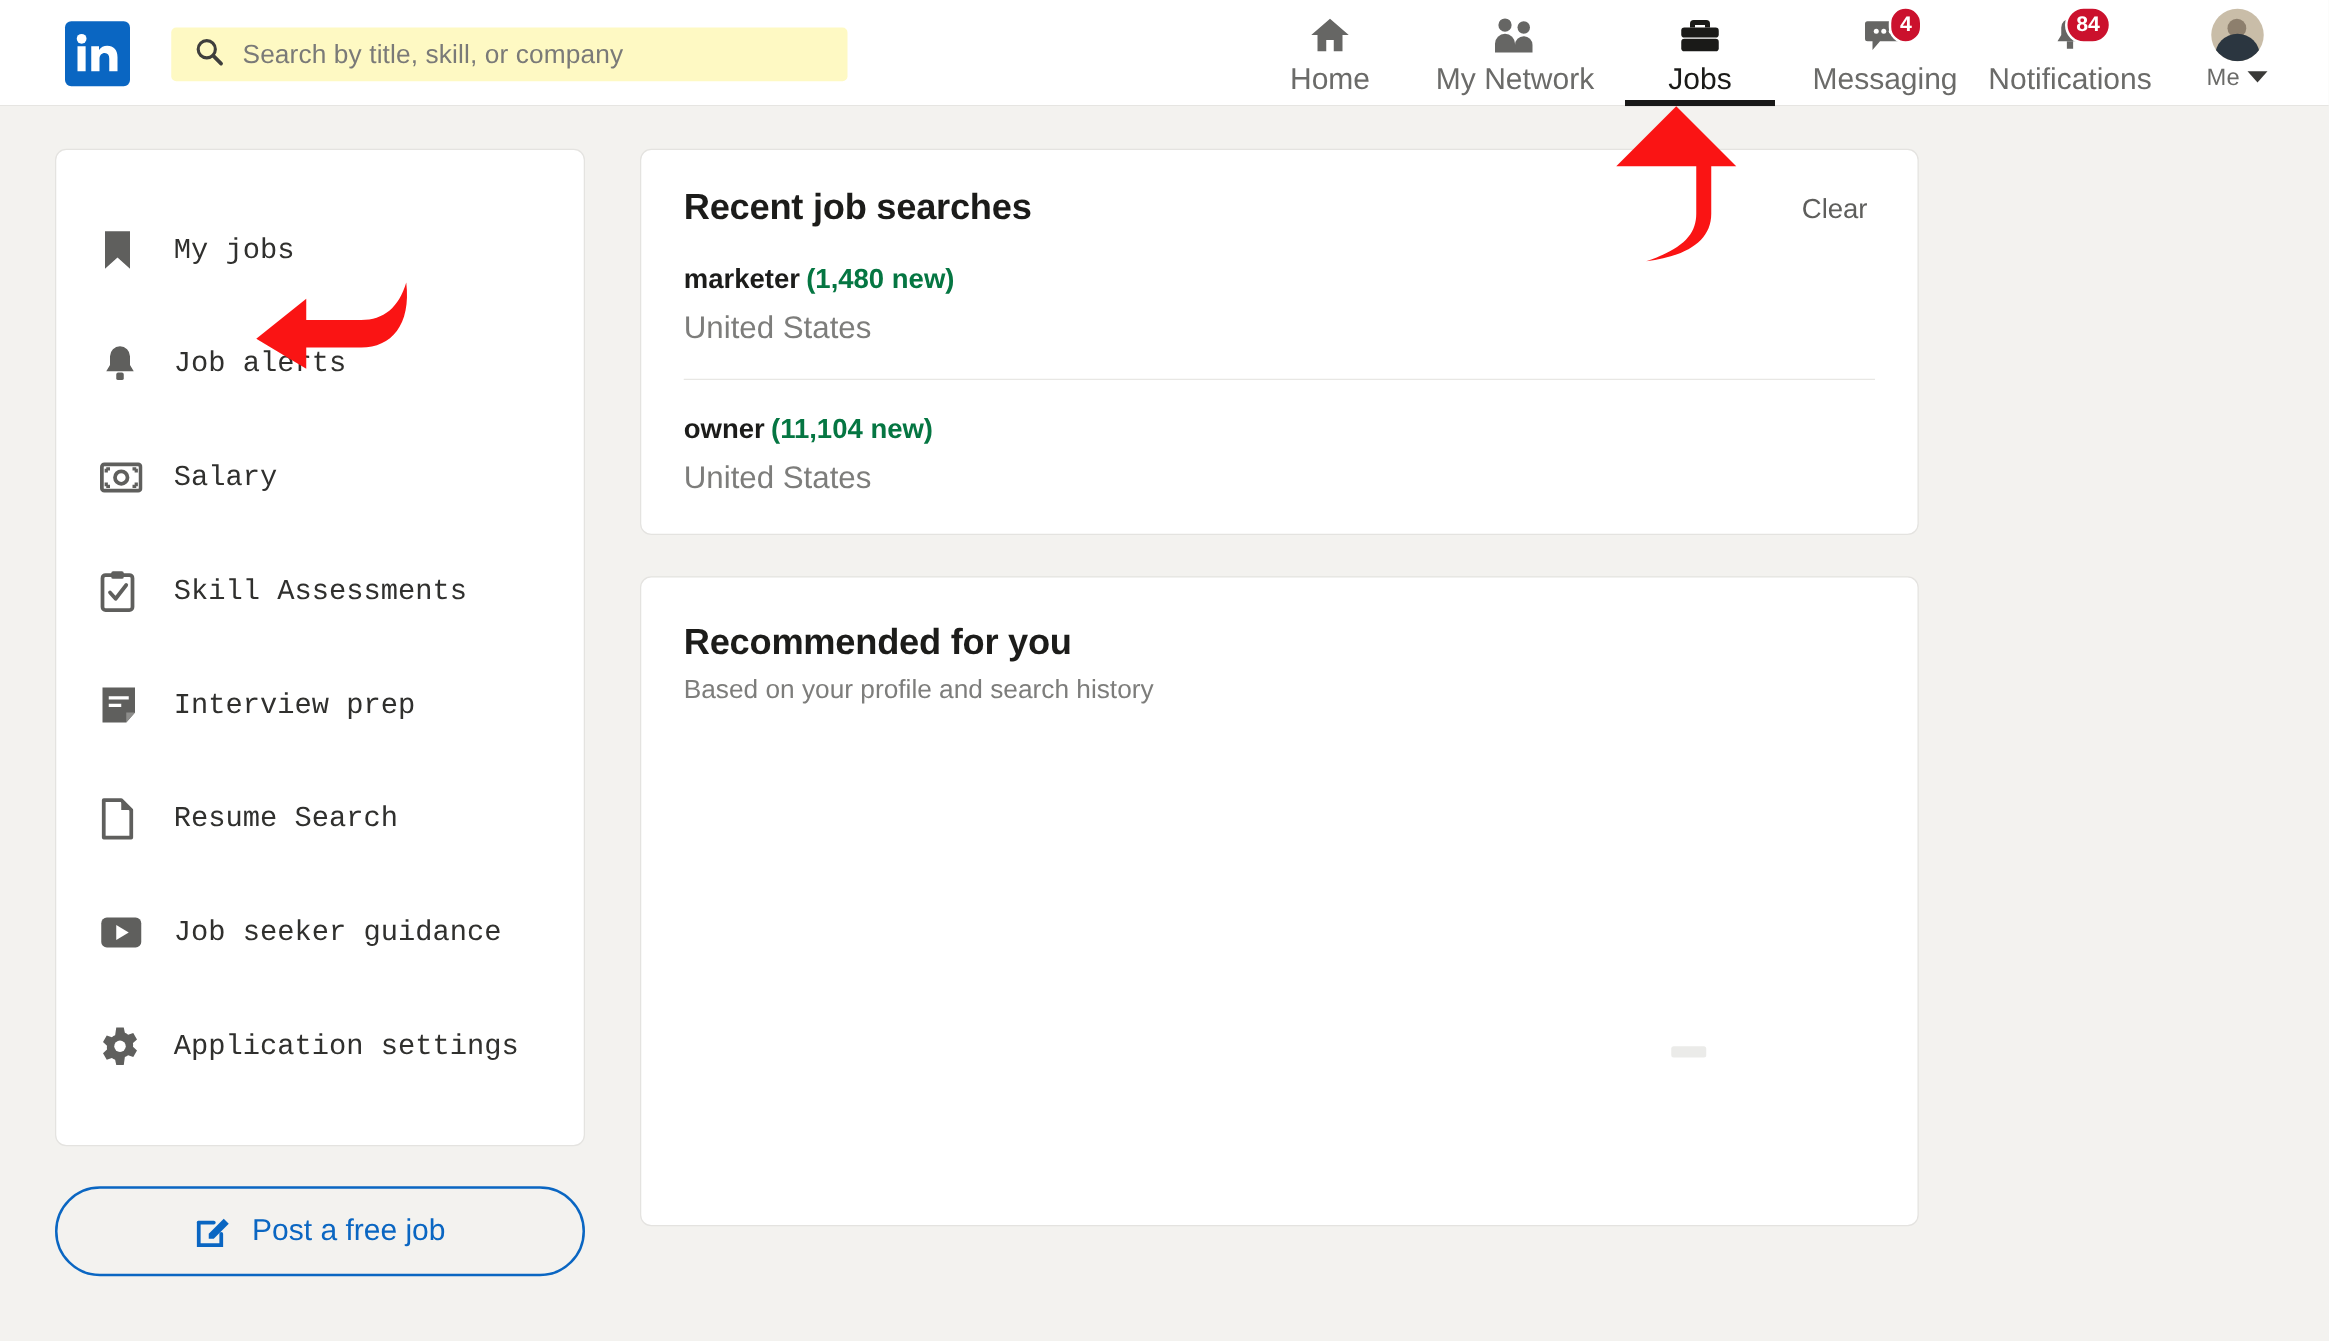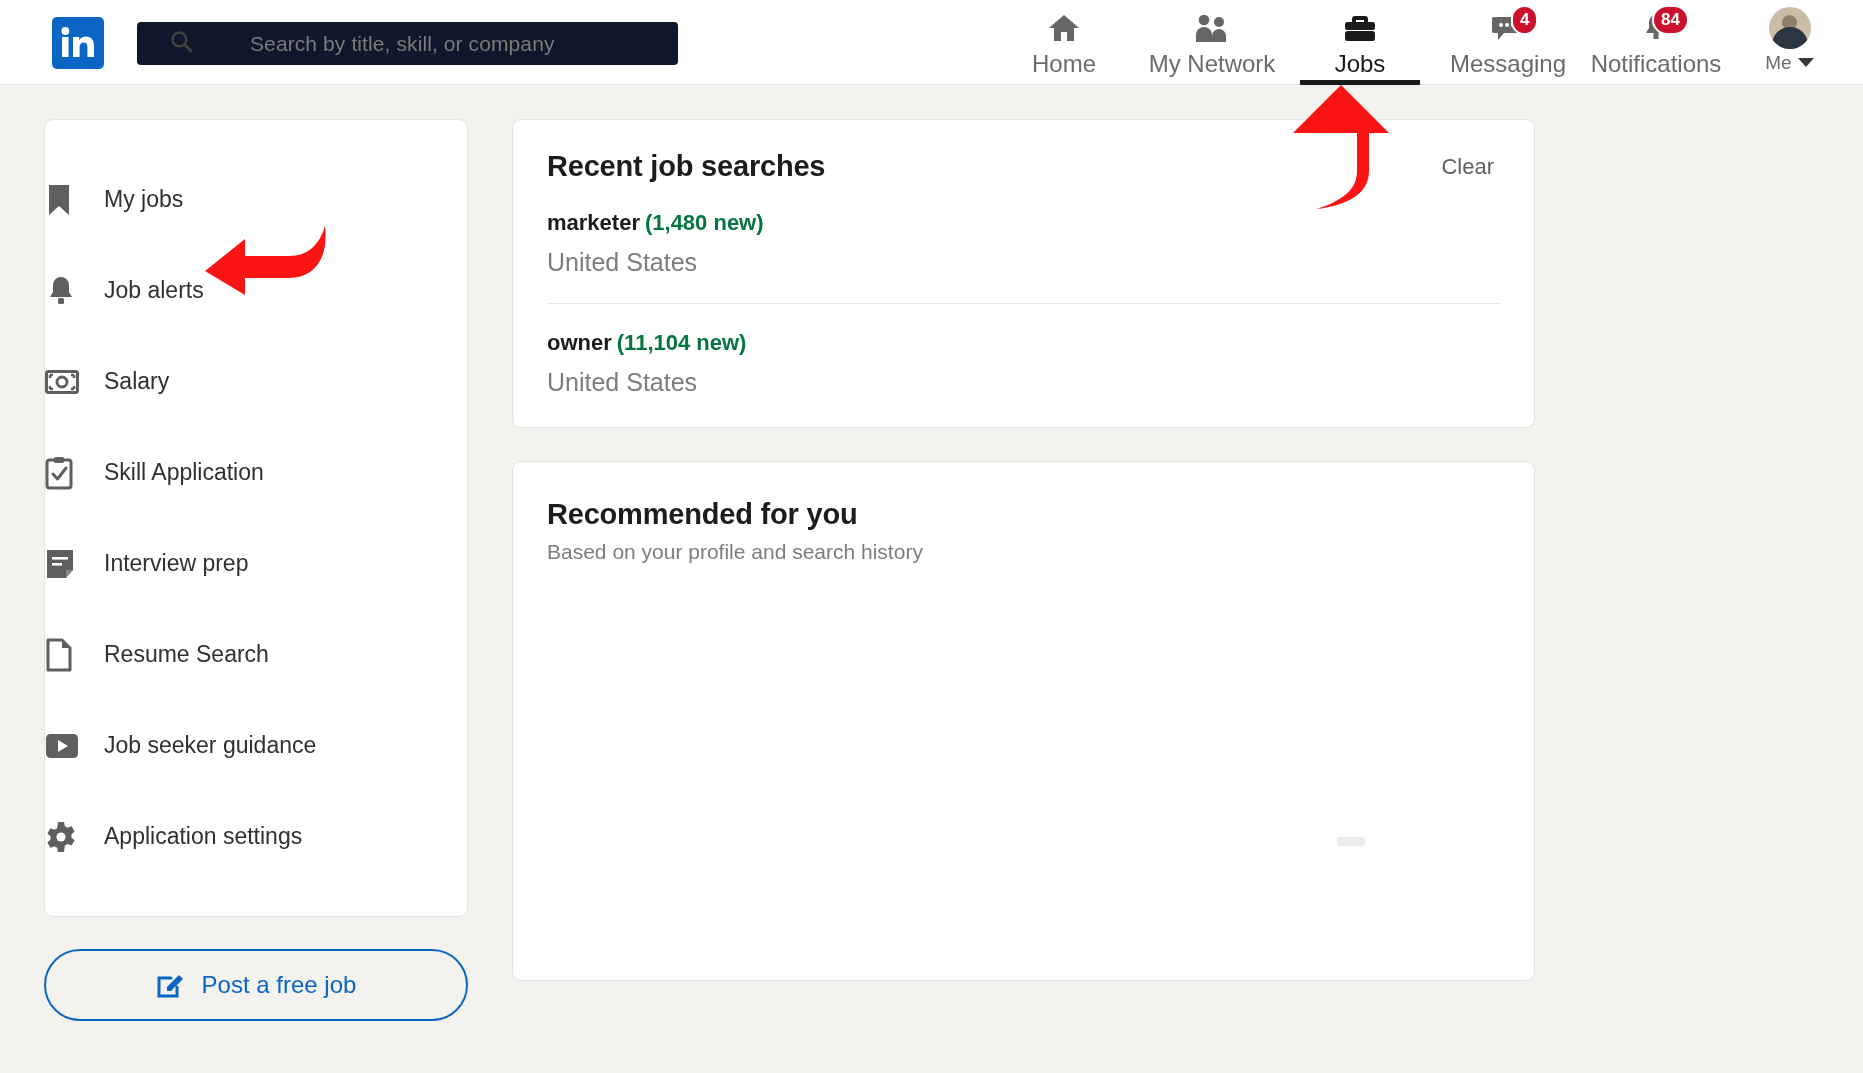--- a/index.html
+++ b/index.html
@@ -31,27 +31,26 @@
     display: flex;
     align-items: center;
     justify-content: center;
   }
   #linkedin-logo svg { display: block; }
 
   #search-box {
     position: absolute;
     left: 137px; top: 22px;
     width: 541px; height: 43px;
-    background: #0f172a;
+    background: #fef9c3;
     border-radius: 4px;
     display: flex;
     align-items: center;
-    padding-left: 32px;
+    padding-left: 18px;
     cursor: text;
-    gap: 42px;
   }
   #search-box .mag { flex: 0 0 auto; margin-right: 14px; }
   #search-placeholder {
     font-size: 21px;
     color: #7a7a78;
     letter-spacing: .1px;
     white-space: nowrap;
   }
 
   #nav-items {
@@ -165,21 +164,23 @@
   #sidebar-card {
     background: #ffffff;
     border: 1px solid #e4e3e0;
     border-radius: 9px;
     padding: 34px 0 34px 0;
   }
   .side-item {
     display: flex;
     align-items: center;
     height: 91px;
+    padding-left: 35px;
     cursor: pointer;
+    font-family: Liberation Mono, monospace;
   }
   .side-item .side-icon {
     width: 40px;
     flex: 0 0 40px;
     display: flex;
     align-items: center;
     justify-content: flex-start;
   }
   .side-item .side-label {
     font-size: 23px;
@@ -439,21 +440,21 @@
       </div>
 
       <div class="side-item">
         <span class="side-icon">
           <svg width="28" height="34" viewBox="0 0 28 34" aria-hidden="true">
             <rect x="2" y="4" width="24" height="28" rx="2.5" fill="none" stroke="#5f5f5d" stroke-width="3"></rect>
             <rect x="9" y="1" width="10" height="6" rx="1.5" fill="#5f5f5d"></rect>
             <path d="M8 18 l4.5 5 L21 12" fill="none" stroke="#5f5f5d" stroke-width="3" stroke-linecap="round" stroke-linejoin="round"></path>
           </svg>
         </span>
-        <span class="side-label">Skill Application</span>
+        <span class="side-label">Skill Assessments</span>
       </div>
 
       <div class="side-item">
         <span class="side-icon">
           <svg width="30" height="32" viewBox="0 0 30 32" aria-hidden="true">
             <path d="M2 2 h26 v20 l-7 8 H2 z" fill="#5f5f5d"></path>
             <path d="M21 30 v-8 h7 z" fill="#8d8d8b"></path>
             <rect x="7" y="9" width="16" height="2.6" fill="#ffffff"></rect>
             <rect x="7" y="15" width="10" height="2.6" fill="#ffffff"></rect>
           </svg>

